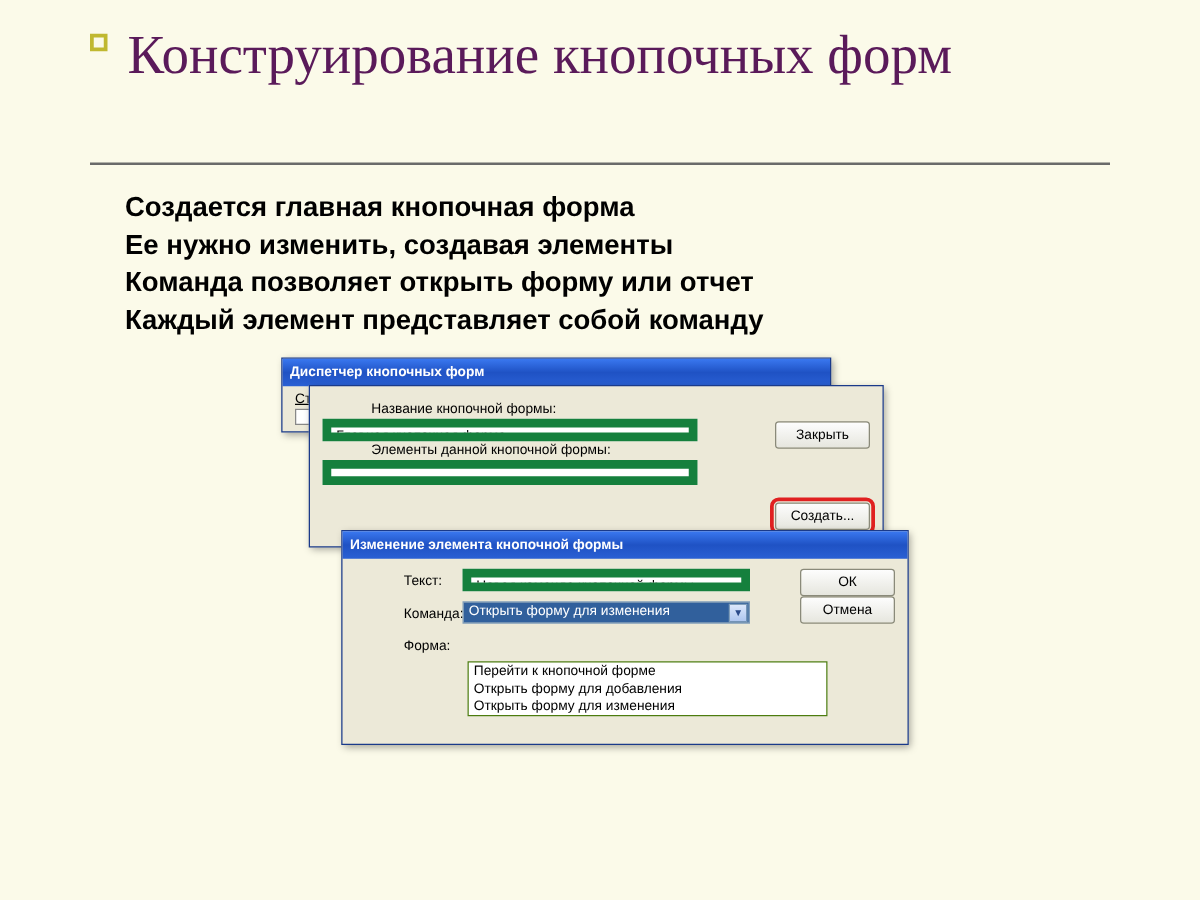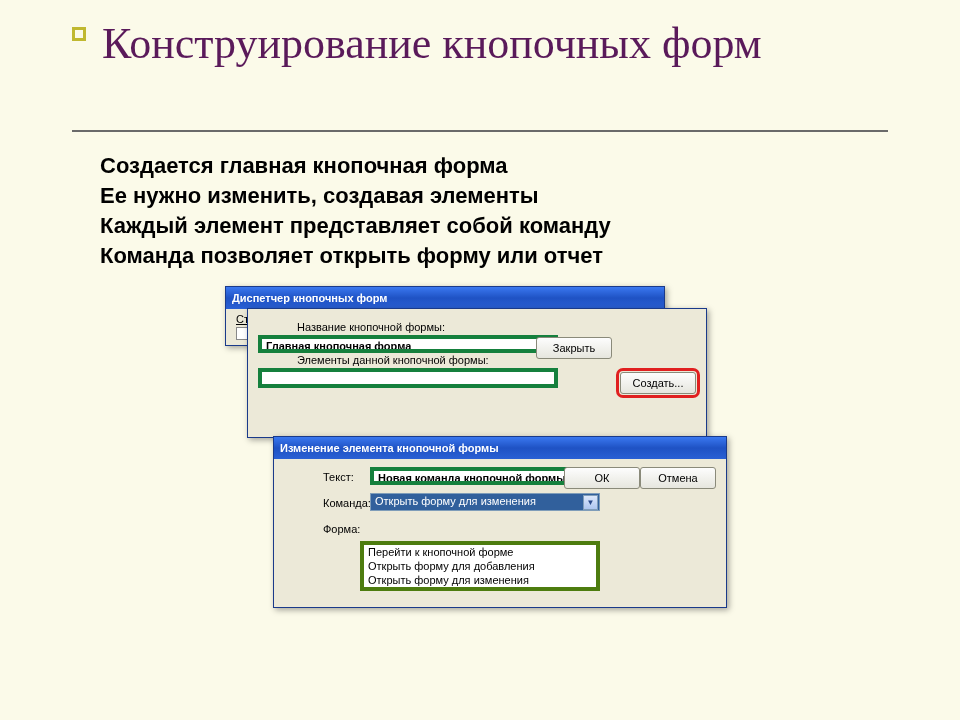--- a/index.html
+++ b/index.html
@@ -73,64 +73,63 @@
     font-weight: bold;
     display: flex;
     align-items: center;
     padding: 4px 6px;
   }
   .client { padding: 8px 10px; font-size: 11px; color: #000; }
 
   .label { color: #000; margin: 4px 0 2px 0; padding-left: 39px; }
   .textbox {
     background: #fff;
-    border: 4px solid #15803d;
+    border: 7px solid #15803d;
     height: 18px;
     padding: 1px 4px;
     font-size: 11px;
     color: #000;
     overflow: hidden;
     white-space: nowrap;
-    font-weight: bold;
   }
   .btn {
     width: 76px;
     height: 22px;
     background: linear-gradient(to bottom, #fdfdfd, #e6e6de);
     border: 1px solid #8a8a7a;
     border-radius: 3px;
     font-size: 11px;
     display: flex;
     align-items: center;
     justify-content: center;
     text-decoration: none;
     color: #000;
   }
   .btn.highlight { outline: 3px solid #e02020; outline-offset: 1px; margin-top: 35px; }
   .btn-col {
     position: absolute;
     right: 10px;
     top: 28px;
     display: flex;
-    flex-direction: row;
+    flex-direction: column;
     gap: 8px;
   }
 
   
   #win1 { left: 0; top: 0; width: 440px; height: 60px; z-index: 1; }
   #win1 .client { padding-top: 4px; }
   #win1 .row { display:flex; gap:6px; align-items:center; }
   #win1 .mini-input { width:20px; height:13px; border:1px solid #888; background:#fff; }
 
   
   #win2 { left: 22px; top: 22px; width: 460px; height: 130px; z-index: 2; }
   #win2 .leftcol { width: 300px; }
 
   
-  #win3 { left: 48px; top: 138px; width: 454px; height: 172px; z-index: 3; margin-top: 12px; }
+  #win3 { left: 48px; top: 138px; width: 454px; height: 172px; z-index: 3; }
   #win3 .grid { display: grid; grid-template-columns: 78px 230px; row-gap: 8px; column-gap: 8px; align-items: center; }
   #win3 .combo {
     position: relative;
     background: #fff;
     border: 1px solid #7f9db9;
     height: 18px;
     font-size: 11px;
   }
   #win3 .combo .sel {
     background: #31609c;
@@ -144,44 +143,44 @@
     position: absolute;
     right: 1px; top: 1px;
     width: 15px; height: 15px;
     background: linear-gradient(to bottom,#dbe7fb,#aec6ef);
     border: 1px solid #7f9db9;
     display: flex; align-items:center; justify-content:center;
     font-size: 8px; color:#2a4a8a;
   }
   #win3 .dropdown {
     position: absolute;
-    left: 86px;
+    left: 100px;
     top: 82px;
-    width: 240px;
+    width: 288px;
     background: #fff;
-    border: 4px solid #4d7c0f;
+    border: 1px solid #4d7c0f;
     font-size: 11px;
     z-index: 5;
   }
   #win3 .dropdown div { padding: 1px 4px; }
   #win3 .btn-col { top: 30px; gap: 0; }
 </style>
 </head>
 <body>
 
 <div class="yellow-square"></div>
 
 <div class="slide-title">Конструирование кнопочных форм</div>
 <div class="hr"></div>
 
 <div class="body-text">
   <div>Создается главная кнопочная форма</div>
   <div>Ее нужно изменить, создавая  элементы</div>
+  <div>Команда позволяет открыть форму или отчет</div>
   <div>Каждый элемент представляет собой команду</div>
-  <div>Команда позволяет открыть форму или отчет</div>
 </div>
 
 <div class="stage">
 
   <div id="win1" class="win">
     <div class="titlebar">
       <span>Диспетчер кнопочных форм</span>
     </div>
     <div class="client">
       <div class="row">

